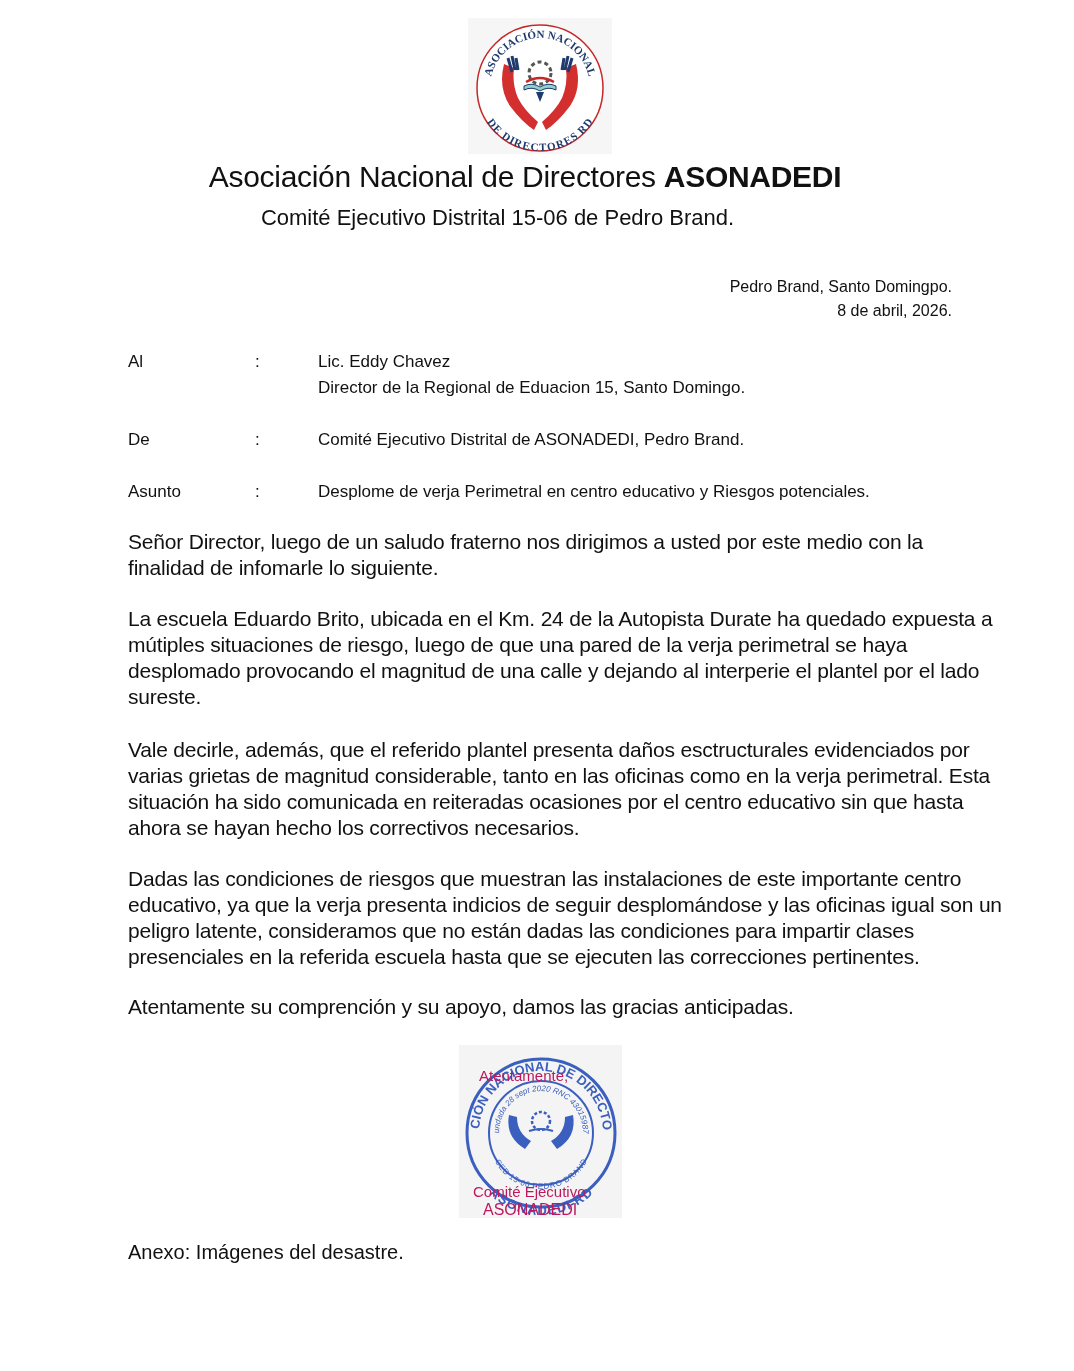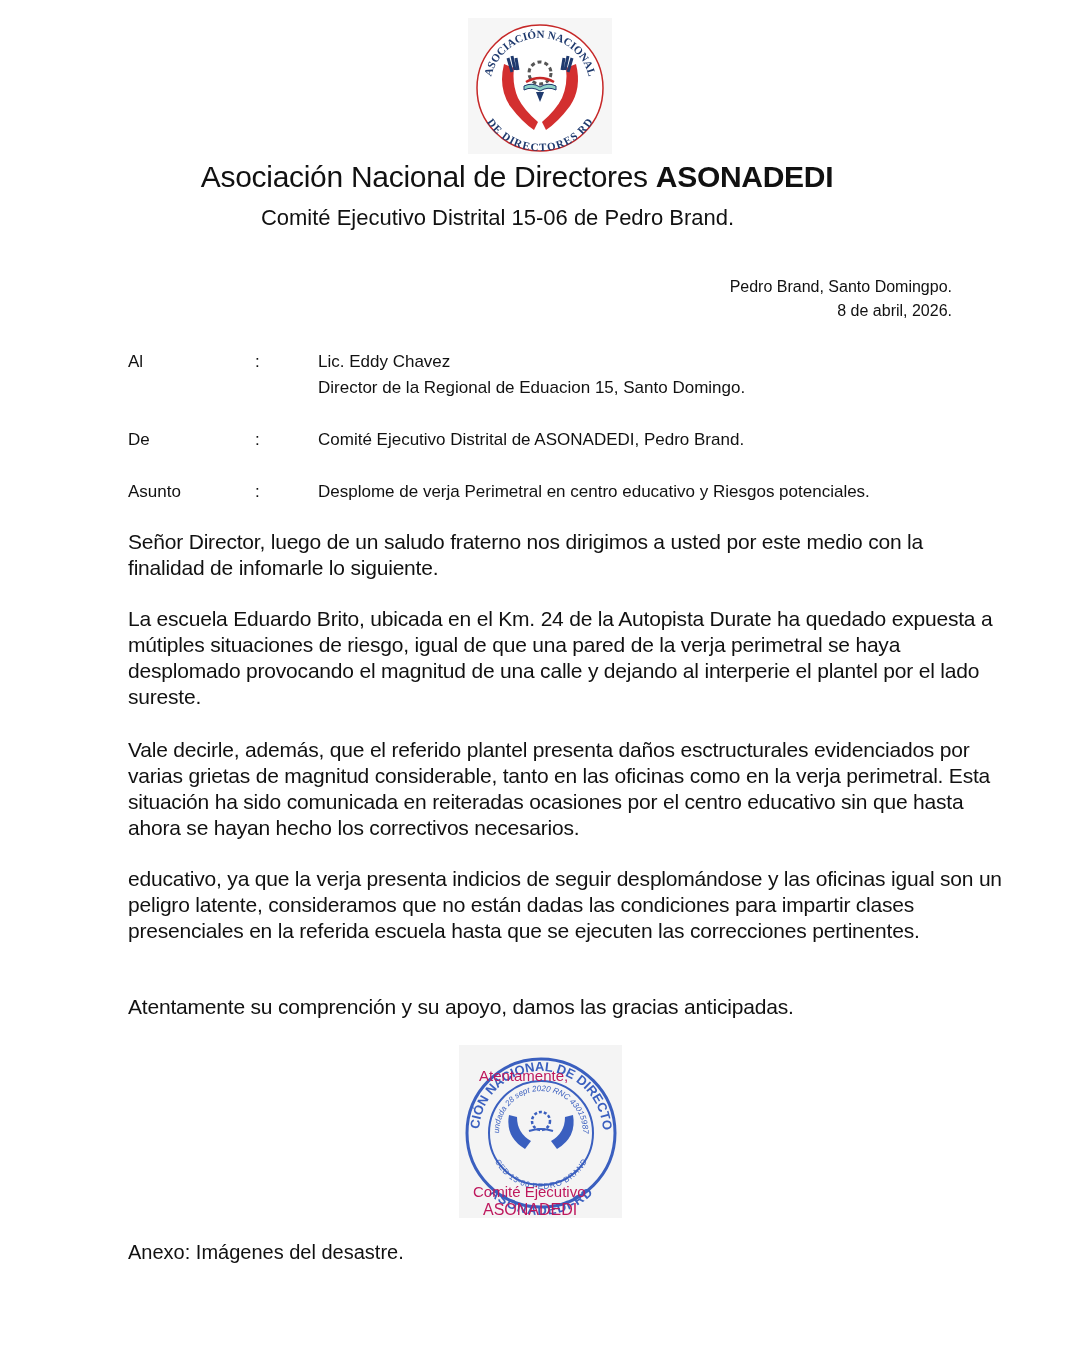--- a/index.html
+++ b/index.html
@@ -1,20 +1,20 @@
 <!DOCTYPE html>
 <html><head>
 <meta charset="utf-8">
 <style>
   html, body { margin:0; padding:0; background:#ffffff; }
   body { width:1074px; height:1371px; position:relative; overflow:hidden;
          font-family:"Liberation Sans", "DejaVu Sans", sans-serif; color:#111; }
   .abs { position:absolute; }
   .logo-box { left:468px; top:18px; width:144px; height:136px; background:#f6f6f6; }
-  .title { left:2px; width:974px; top:160px; text-align:center; font-size:30px; letter-spacing:-0.3px;padding-left:28px; }
+  .title { left:10px; width:974px; top:160px; text-align:center; font-size:30px; letter-spacing:-0.3px;padding-left:28px; }
   .title b { font-weight:bold; }
   .subtitle { left:0; width:995px; top:205px; text-align:center; font-size:22px; }
   .place { right:122px; top:275px; text-align:right; font-size:16px; line-height:24px; }
   .row { left:128px; font-size:17px; line-height:26px; }
   .row .lab { position:absolute; left:0; width:120px; }
   .row .col { position:absolute; left:127px; }
   .row .val { position:absolute; left:190px; white-space:nowrap; }
   .para { left:128px; width:830px; font-size:21px; line-height:26px; letter-spacing:-0.2px; }
   .para span { display:block; white-space:nowrap; }
   .stamp-box { left:459px; top:1045px; width:163px; height:173px; background:#f4f4f4; }
@@ -74,31 +74,32 @@
   <span class="col">:</span>
   <span class="val">Desplome de verja Perimetral en centro educativo y Riesgos potenciales.</span>
 </div>
 
 <div class="abs para" style="top:529px">
   <span>Señor Director, luego de un saludo fraterno nos dirigimos a usted por este medio con la</span>
   <span>finalidad de infomarle lo siguiente.</span>
 </div>
 <div class="abs para" style="top:606px">
   <span>La escuela Eduardo Brito, ubicada en el Km. 24 de la Autopista Durate ha quedado expuesta a</span>
-  <span>mútiples situaciones de riesgo, igual de que una pared de la verja perimetral se haya</span>
+  <span>mútiples situaciones de riesgo, luego de que una pared de la verja perimetral se haya</span>
   <span>desplomado provocando el magnitud de una calle y dejando al interperie el plantel por el lado</span>
   <span>sureste.</span>
 </div>
 <div class="abs para" style="top:737px">
   <span>Vale decirle, además, que el referido plantel presenta daños esctructurales evidenciados por</span>
   <span>varias grietas de magnitud considerable, tanto en las oficinas como en  la verja perimetral. Esta</span>
   <span>situación ha sido comunicada en reiteradas ocasiones por el centro educativo sin que hasta</span>
   <span>ahora se hayan hecho los correctivos necesarios.</span>
 </div>
 <div class="abs para" style="top:866px">
+  <span>Dadas las condiciones de riesgos que muestran las instalaciones de este importante centro</span>
   <span>educativo, ya que la verja presenta indicios de seguir desplomándose y las oficinas igual son un</span>
   <span>peligro latente, consideramos que no están dadas las condiciones para impartir clases</span>
   <span>presenciales en la referida escuela hasta que se ejecuten las correcciones pertinentes.</span>
 </div>
 <div class="abs para" style="top:994px">
   <span>Atentamente su comprención y su apoyo, damos las gracias anticipadas.</span>
 </div>
 
 <div class="abs stamp-box">
   <svg width="163" height="173" viewBox="0 0 163 173" style="position:absolute;left:0;top:0">

